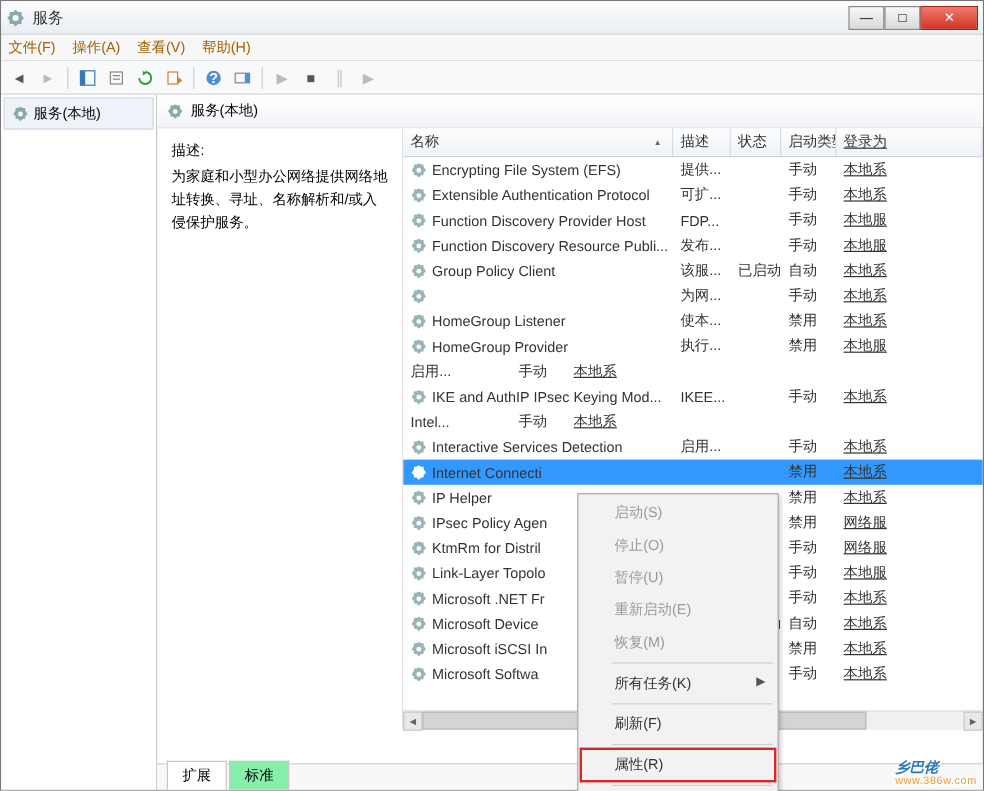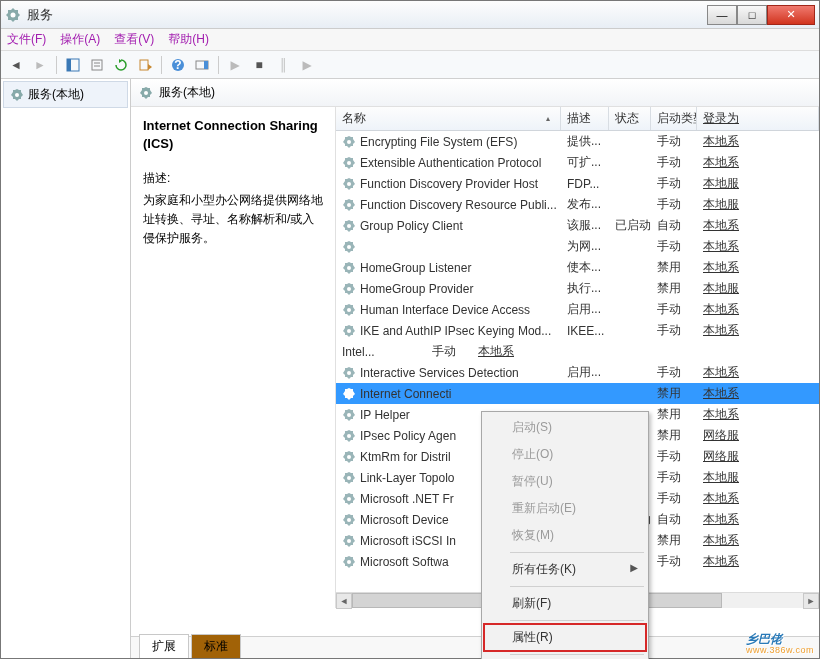--- a/index.html
+++ b/index.html
@@ -5,21 +5,21 @@
 * { margin: 0; padding: 0; box-sizing: border-box; font-family: "Microsoft YaHei", "Segoe UI", Tahoma, sans-serif; font-size: 12px; }
 body { background: #fff; overflow: hidden; width: 820px; height: 659px; }
 .window { width: 820px; height: 659px; border: 1px solid #777; background: #fff; display: flex; flex-direction: column; }
 .title-bar { height: 28px; background: linear-gradient(to bottom, #fdfdfd, #e8eef5); display: flex; align-items: center; padding: 0 4px; border-bottom: 1px solid #ccc; }
 .title-icon { width: 16px; height: 16px; margin-right: 6px; }
 .title-text { flex: 1; font-size: 13px; color: #333; }
 .win-btns { display: flex; gap: 0; }
 .win-btn { width: 30px; height: 20px; border: 1px solid #888; background: linear-gradient(to bottom,#f8f8f8,#d9d9d9); display: flex; align-items: center; justify-content: center; font-size: 11px; font-family: Arial; }
 .win-btn.close { width: 48px; background: linear-gradient(to bottom,#f07a6f,#d1341f); color: #fff; border-color: #a02619; }
 .menu-bar { height: 22px; background: #f7f7f7; display: flex; align-items: center; padding: 0 6px; gap: 14px; border-bottom: 1px solid #ddd; }
-.menu-item { color: #a21caf; cursor: default; }
+.menu-item { color: #a16207; cursor: default; }
 .tool-bar { height: 28px; background: #f7f9fb; display: flex; align-items: center; padding: 0 4px; gap: 2px; border-bottom: 1px solid #d0d0d0; }
 .tool-btn { width: 22px; height: 22px; display: flex; align-items: center; justify-content: center; border: 1px solid transparent; color: #555; }
 .tool-sep { width: 1px; height: 18px; background: #ccc; margin: 0 3px; }
 .main-area { flex: 1; display: flex; min-height: 0; }
 .nav-panel { width: 130px; border-right: 1px solid #ccc; background: #fff; }
 .nav-item { padding: 4px 6px; display: flex; align-items: center; gap: 4px; background: #eef3fa; border: 1px solid #cfd9e6; margin: 2px; }
 .content { flex: 1; display: flex; flex-direction: column; min-width: 0; }
 .content-header { height: 28px; display: flex; align-items: center; gap: 6px; padding: 0 8px; border-bottom: 1px solid #e0e0e0; background: linear-gradient(to bottom, #fff, #f2f4f7); }
 .content-body { flex: 1; display: flex; min-height: 0; }
 .detail-pane { width: 205px; padding: 10px 12px; border-right: 1px solid #e0e0e0; }
@@ -42,21 +42,21 @@
 .row.selected .gear polygon { fill: #fff; }
 .gear { width: 14px; height: 14px; flex-shrink: 0; }
 .ctx-menu { position: absolute; left: 481px; top: 411px; width: 168px; background: #f2f2f2; border: 1px solid #a8a8a8; box-shadow: 2px 2px 4px rgba(0,0,0,.25); z-index: 10; padding: 2px; }
 .ctx-item { padding: 5px 20px 5px 28px; color: #333; position: relative; }
 .ctx-item.disabled { color: #9a9a9a; }
 .ctx-sep { height: 1px; background: #d0d0d0; margin: 3px 2px 3px 26px; }
 .ctx-arrow { position: absolute; right: 8px; top: 6px; font-size: 10px; color: #555; }
 .ctx-item.highlight { outline: 2px solid #d62828; outline-offset: -1px; }
 .tabs { height: 22px; border-top: 1px solid #d0d0d0; display: flex; align-items: flex-end; padding-left: 8px; gap: 2px; background: #f8f8f8; margin-top: 28px; }
 .tab { padding: 3px 12px; border: 1px solid #c8c8c8; border-bottom: none; background: #fff; font-size: 12px; }
-.tab.inactive { background: #a16207; }
+.tab.inactive { background: #86efac; }
 .hscroll { height: 16px; background: #f0f0f0; border-top: 1px solid #dcdcdc; display: flex; }
 .scroll-btn { width: 16px; height: 16px; background: #e8e8e8; border: 1px solid #c8c8c8; font-size: 9px; display: flex; align-items: center; justify-content: center; color: #666; }
 .scroll-track { flex: 1; position: relative; }
 .scroll-thumb { position: absolute; left: 0; top: 0; height: 100%; width: 82%; background: #d4d4d4; border: 1px solid #b8b8b8; }
 .logo { position: absolute; right: 6px; bottom: 4px; font-size: 22px; font-weight: bold; font-style: italic; color: #2a7ab8; text-shadow: 1px 1px 0 #fff; z-index: 20; }
 .logo small { display: block; font-size: 9px; color: #f0a030; font-style: normal; font-weight: normal; letter-spacing: .5px; margin-top: -4px; }
 .hdr-arrow { font-size: 8px; color: #666; margin-left: auto; padding-right: 4px; }
 </style>
 </head>
 <body>
@@ -147,21 +147,20 @@
       <div class="content-header">
         <svg width="14" height="14">
             <polygon fill="#8aa" points="7,1 9,2 11,2 11,4 13,7 11,9 11,11 9,11 7,13 5,11 3,11 3,9 1,7 3,4 3,2 5,2"></polygon>
             <circle cx="7" cy="7" r="2" fill="#fff"></circle>
           </svg>
         <span>服务(本地)</span>
       </div>
 
       <div class="content-body">
         <div class="detail-pane">
-          <div class="detail-title">Internet Connection Sharing (ICS)</div>
           <div class="detail-label">描述:</div>
           <div class="detail-desc">为家庭和小型办公网络提供网络地址转换、寻址、名称解析和/或入侵保护服务。</div>
         </div>
 
         <div class="list-pane">
           <div class="list-header">
             <div class="col col-name">
                 <span>名称</span>
                 <span class="hdr-arrow">▴</span>
               </div>
@@ -268,27 +267,20 @@
                     <circle cx="7" cy="7" r="2" fill="#fff"></circle>
                   </svg>
                   <span>HomeGroup Provider</span>
                 </div>
                 <div class="col col-desc">执行...</div>
                 <div class="col col-state"></div>
                 <div class="col col-start">禁用</div>
                 <div class="col col-logon">本地服</div>
               </div>
               <div class="row">
-                <div class="col col-name">
-                  <svg class="gear" viewBox="0 0 14 14">
-                    <polygon fill="#9ab5b8" points="7,1 9,2 11,2 11,4 13,7 11,9 11,11 9,11 7,13 5,11 3,11 3,9 1,7 3,4 3,2 5,2"></polygon>
-                    <circle cx="7" cy="7" r="2" fill="#fff"></circle>
-                  </svg>
-                  <span>Human Interface Device Access</span>
-                </div>
                 <div class="col col-desc">启用...</div>
                 <div class="col col-state"></div>
                 <div class="col col-start">手动</div>
                 <div class="col col-logon">本地系</div>
               </div>
               <div class="row">
                 <div class="col col-name">
                   <svg class="gear" viewBox="0 0 14 14">
                     <polygon fill="#9ab5b8" points="7,1 9,2 11,2 11,4 13,7 11,9 11,11 9,11 7,13 5,11 3,11 3,9 1,7 3,4 3,2 5,2"></polygon>
                     <circle cx="7" cy="7" r="2" fill="#fff"></circle>

